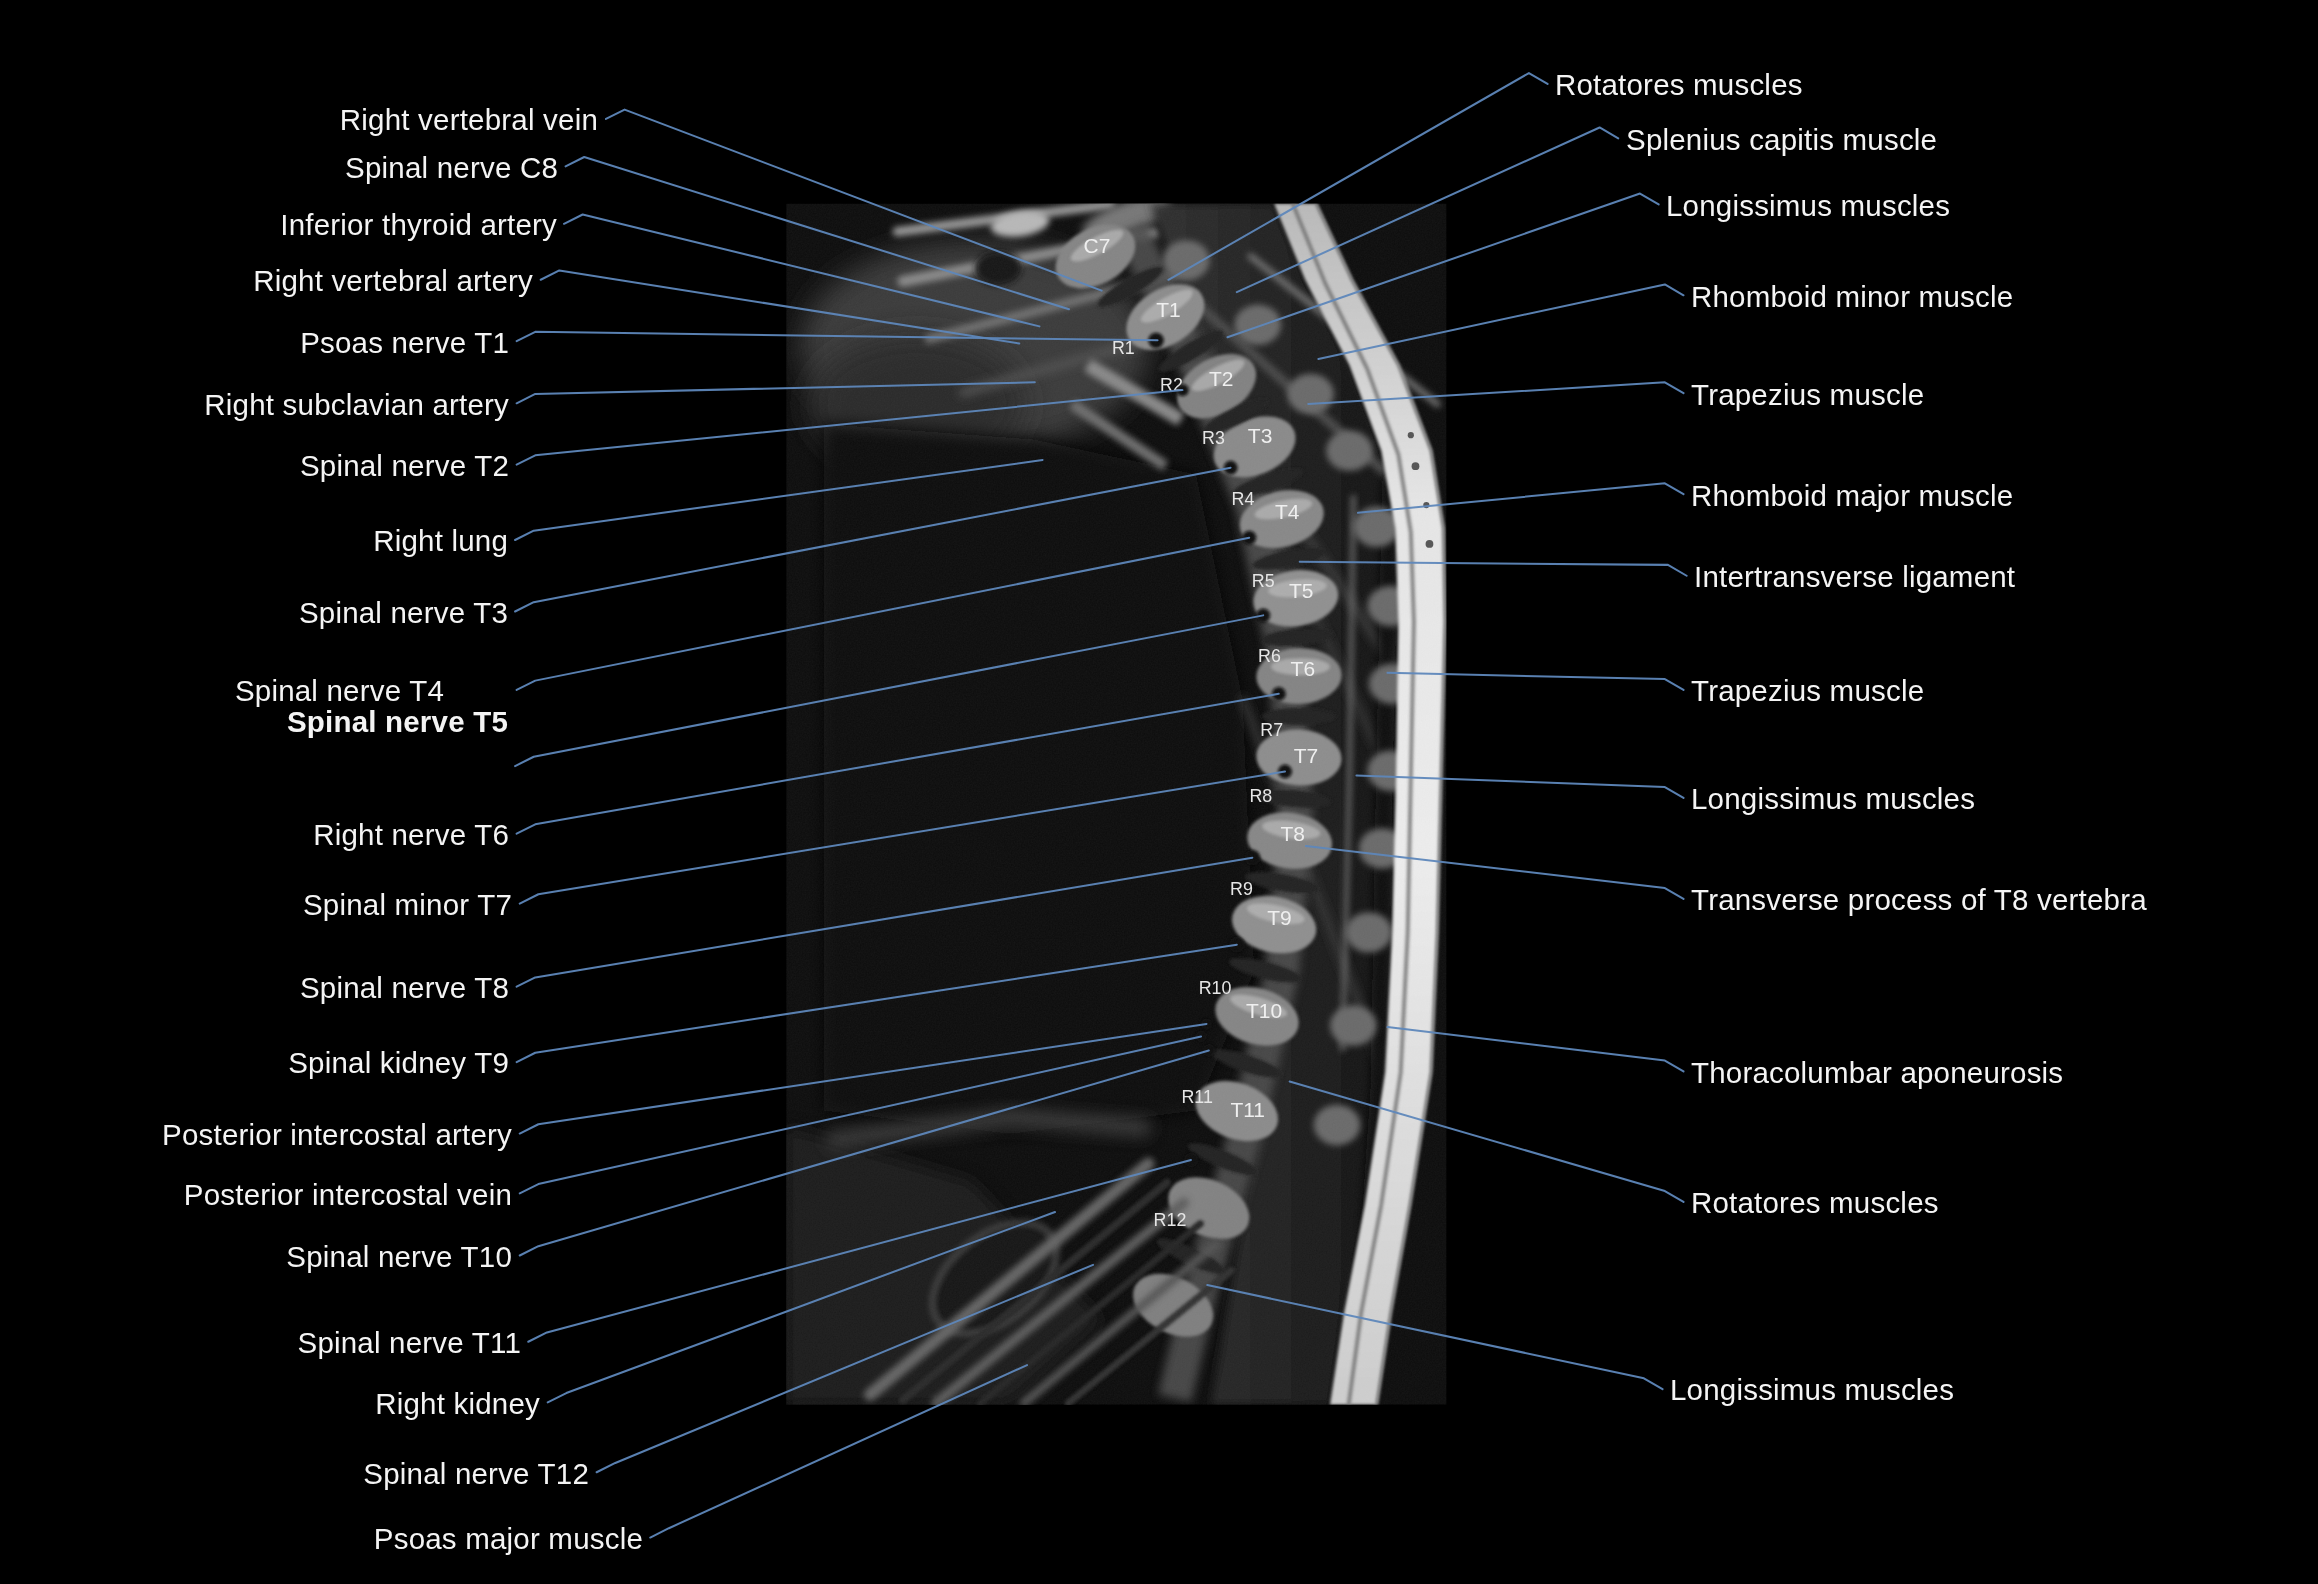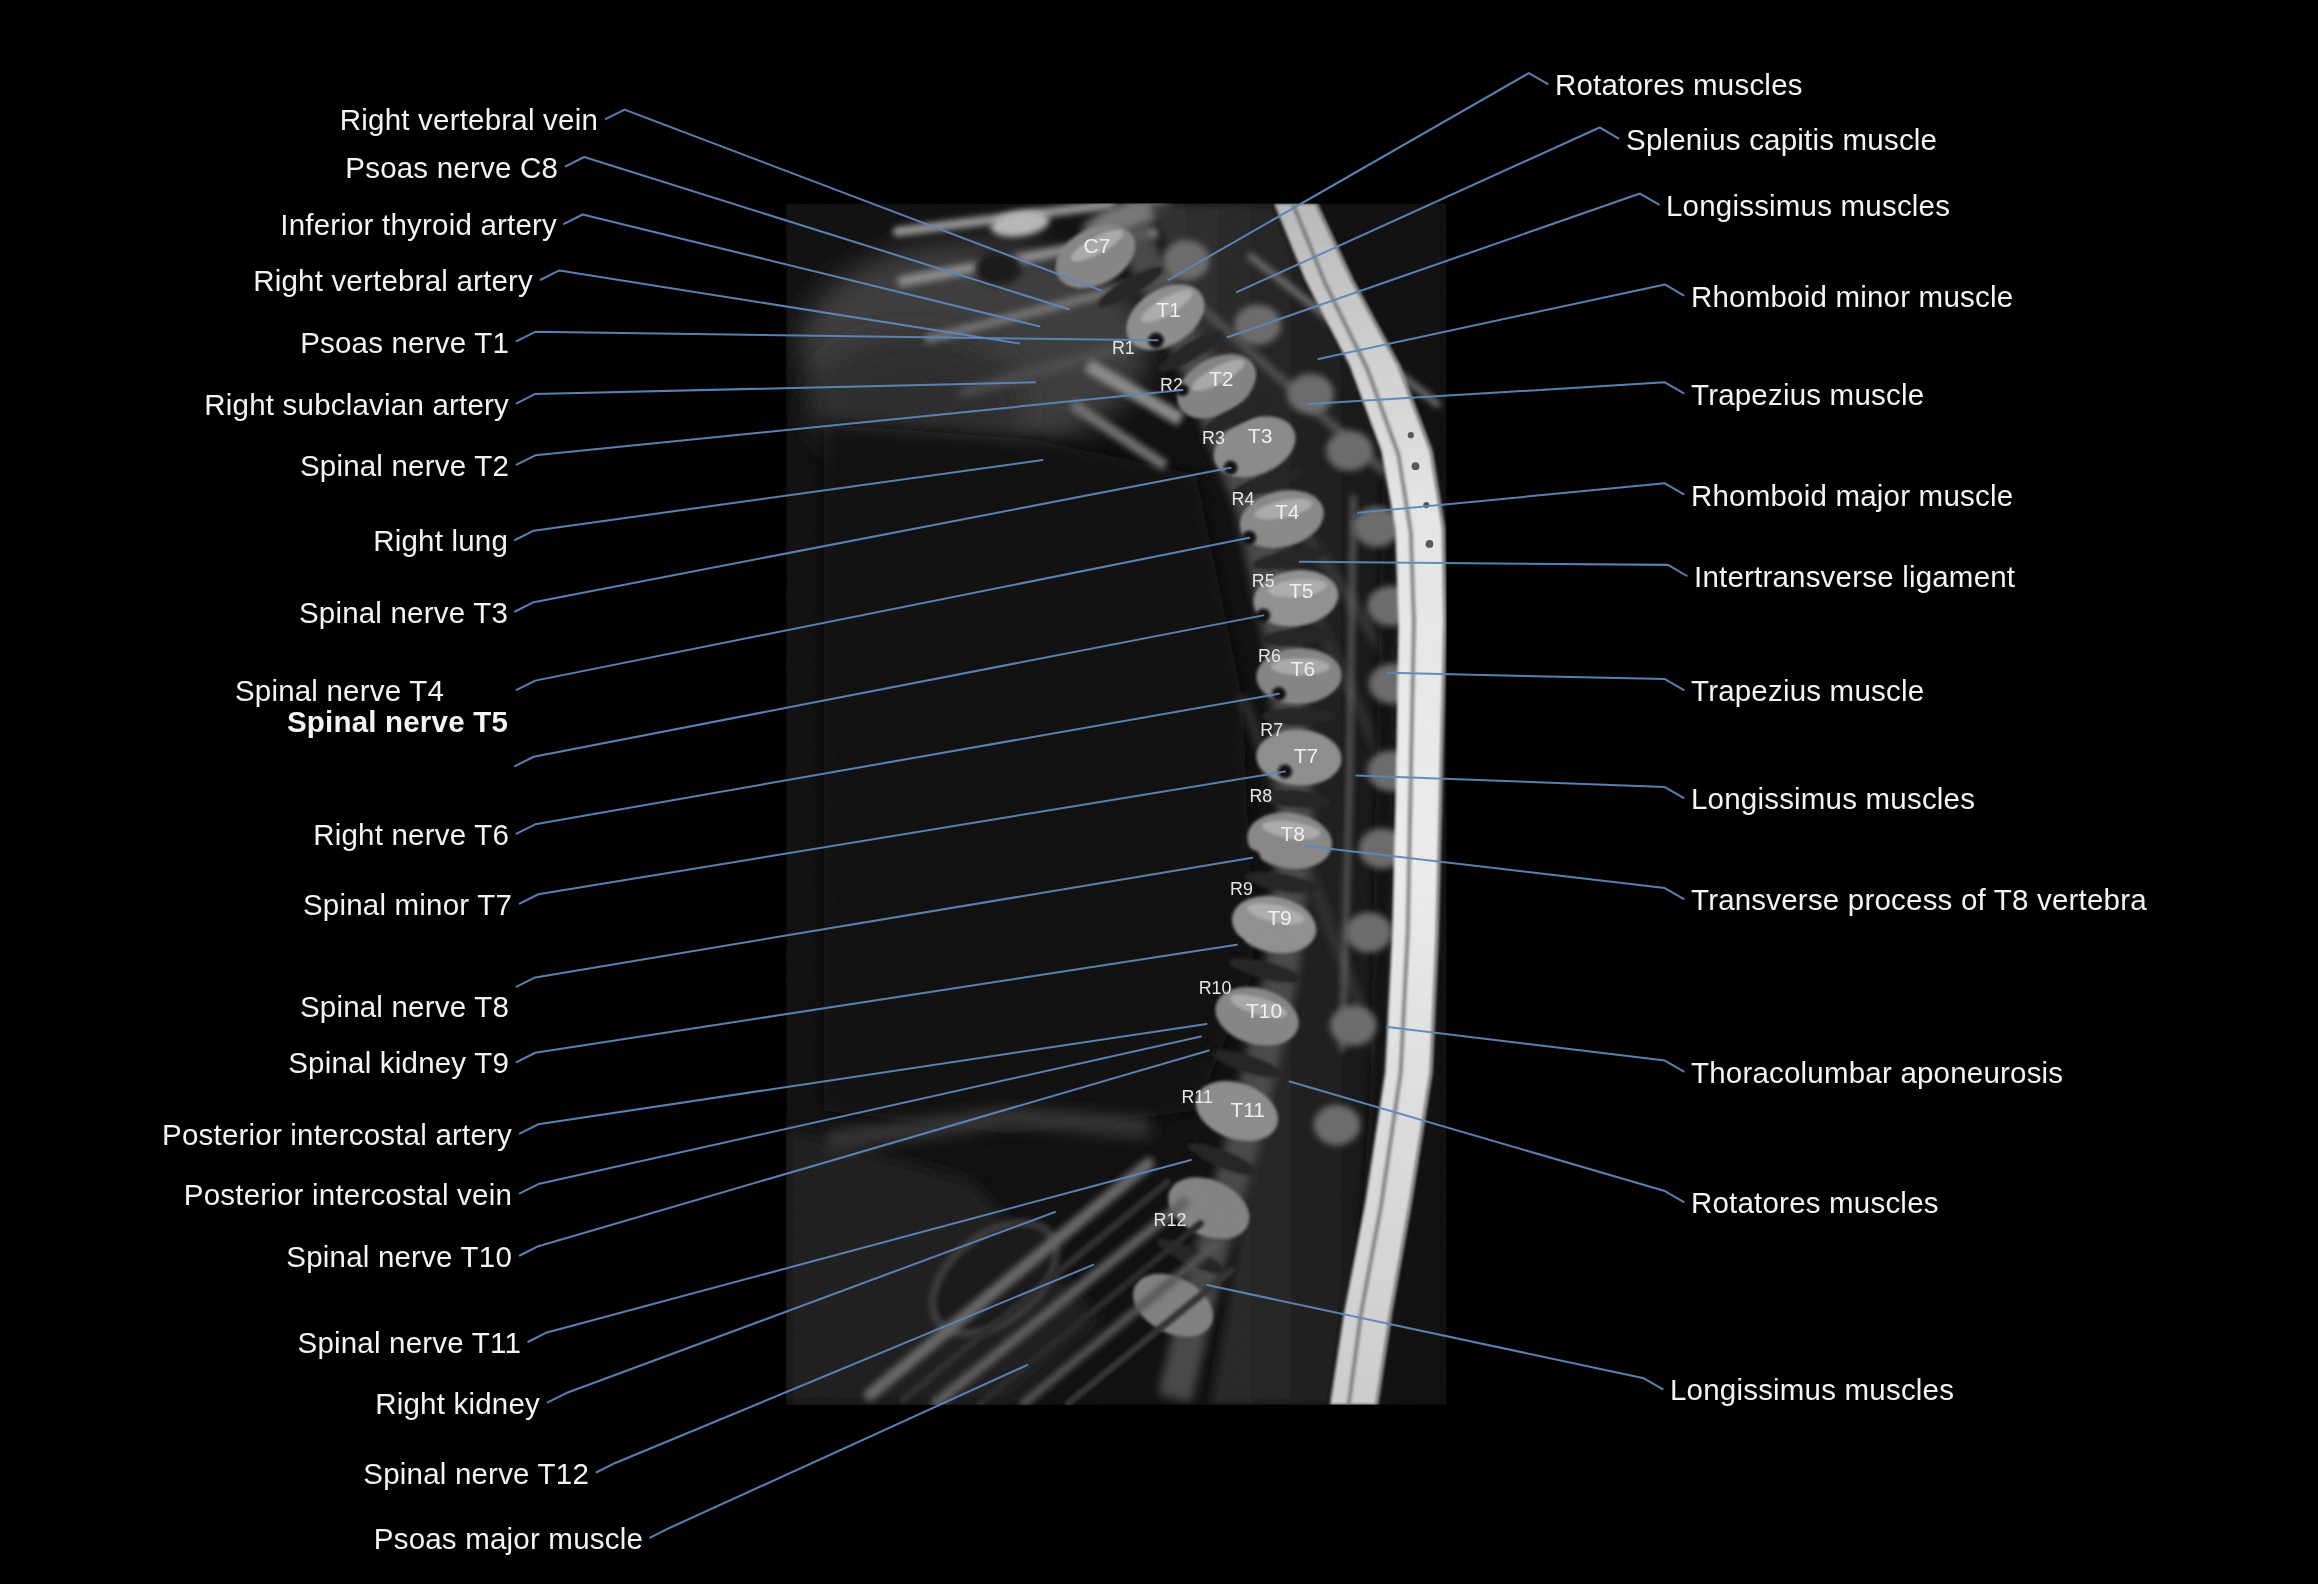--- a/index.html
+++ b/index.html
@@ -261,33 +261,33 @@
         <polyline points="2167,1027 2143,1013 1746,998" class="leader" stroke="#5e87ba"></polyline>
         <polyline points="2167,1157 2143,1143 1681,1089" class="leader" stroke="#5e87ba"></polyline>
         <polyline points="2167,1379 2143,1365 1786,1322" class="leader" stroke="#5e87ba"></polyline>
         <polyline points="2167,1547 2143,1533 1660,1392" class="leader" stroke="#5e87ba"></polyline>
         <polyline points="2140,1788 2116,1774 1554,1654" class="leader" stroke="#5e87ba"></polyline>
       </g>
   </svg>
 
   <div id="label-layer">
       <div class="anno-label left" style="top: 120px; right: 1721px;">Right vertebral vein</div>
-      <div class="anno-label left" style="top: 168px; right: 1761px;">Psoas nerve C8</div>
+      <div class="anno-label left" style="top: 168px; right: 1761px;">Spinal nerve C8</div>
       <div class="anno-label left" style="top: 225px; right: 1762px;">Inferior thyroid artery</div>
       <div class="anno-label left" style="top: 281px; right: 1786px;">Right vertebral artery</div>
       <div class="anno-label left" style="top: 343px; right: 1810px;">Psoas nerve T1</div>
       <div class="anno-label left" style="top: 405px; right: 1810px; margin-left: 26px;">Right subclavian artery</div>
       <div class="anno-label left" style="top: 466px; right: 1810px;">Spinal nerve T2</div>
       <div class="anno-label left" style="top: 541px; right: 1811px;">Right lung</div>
       <div class="anno-label left" style="top: 613px; right: 1811px;">Spinal nerve T3</div>
       <div class="anno-label left" style="top: 691px; right: 1875px;">Spinal nerve T4</div>
       <div class="anno-label left" style="top: 722px; right: 1811px; font-weight: bold;">Spinal nerve T5</div>
       <div class="anno-label left" style="top: 835px; right: 1810px;">Right nerve T6</div>
       <div class="anno-label left" style="top: 905px; right: 1807px;">Spinal minor T7</div>
-      <div class="anno-label left" style="top: 988px; right: 1810px; margin-top: 19px;">Spinal nerve T8</div>
+      <div class="anno-label left" style="top: 988px; right: 1810px;">Spinal nerve T8</div>
       <div class="anno-label left" style="top: 1063px; right: 1810px;">Spinal kidney T9</div>
       <div class="anno-label left" style="top: 1135px; right: 1807px;">Posterior intercostal artery</div>
       <div class="anno-label left" style="top: 1195px; right: 1807px;">Posterior intercostal vein</div>
       <div class="anno-label left" style="top: 1257px; right: 1807px;">Spinal nerve T10</div>
       <div class="anno-label left" style="top: 1343px; right: 1798px;">Spinal nerve T11</div>
       <div class="anno-label left" style="top: 1404px; right: 1779px;">Right kidney</div>
       <div class="anno-label left" style="top: 1474px; right: 1730px;">Spinal nerve T12</div>
       <div class="anno-label left" style="top: 1539px; right: 1676px;">Psoas major muscle</div>
       <div class="anno-label right" style="top: 85px; left: 1555px;">Rotatores muscles</div>
       <div class="anno-label right" style="top: 140px; left: 1626px;">Splenius capitis muscle</div>

